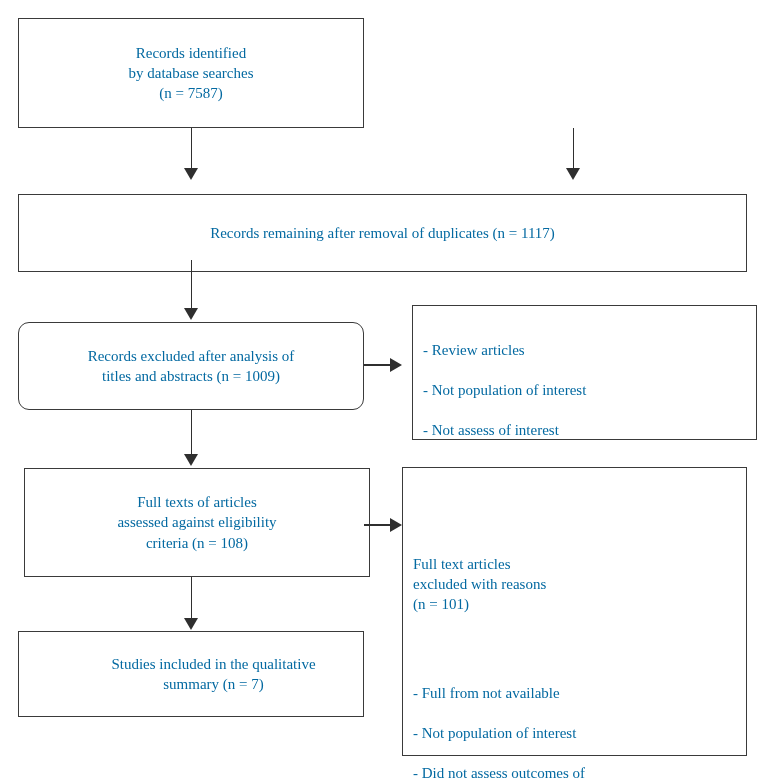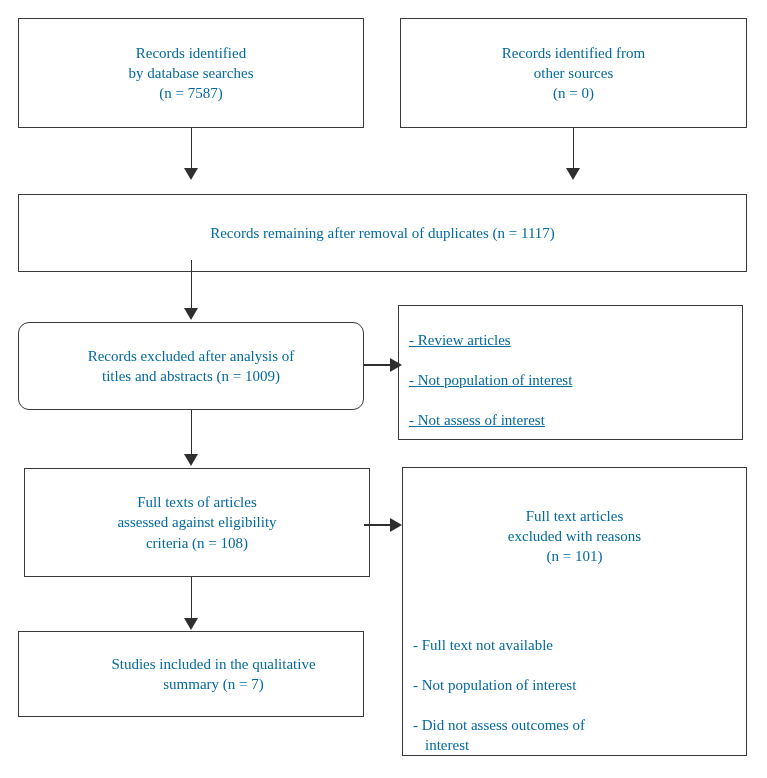--- a/index.html
+++ b/index.html
@@ -50,23 +50,23 @@
     white-space: pre-line;
     text-indent: 0;
     padding-left: 12px;
   }
   .reason-line::before {
     content: "- ";
     margin-left: -12px;
   }
   .heading-block {
     display: block;
-    text-align: center;
     white-space: pre-line;
     line-height: 1.34;
+    margin-top: 48px;
   }
   .reasons-wrap {
     display: block;
     margin-top: 0;
   }
   
   .vline {
     position: absolute;
     background: #2f2f2f;
     width: 1.6px;
@@ -97,45 +97,40 @@
 <body>
 
 <div id="canvas">
 
   <div class="node" style="left:18px; top:18px; width:346px; height:110px;">
     <span class="txt">Records identified
 by database searches
 (n = 7587)</span>
   </div>
 
-  <div class="node" style="left:400px; top:18px; width:347px; height:110px;">
-    <span class="txt">Records identified from
-other sources
-(n = 0)</span>
-  </div>
 
   <div class="vline" style="left:190.5px; top:128px; height:42px;"></div>
   <div class="arrow-down" style="left:184px; top:168px;"></div>
 
   <div class="vline" style="left:572.5px; top:128px; height:42px;"></div>
   <div class="arrow-down" style="left:566px; top:168px;"></div>
 
   <div class="node" style="left:18px; top:194px; width:729px; height:78px;">
     <span class="txt">Records remaining after removal of duplicates (n = 1117)</span>
   </div>
 
   <div class="vline" style="left:190.5px; top:260px; height:50px;"></div>
   <div class="arrow-down" style="left:184px; top:308px;"></div>
 
   <div class="node" style="left:18px; top:322px; width:346px; height:88px;border-radius:11px;">
     <span class="txt">Records excluded after analysis of
 titles and abstracts (n = 1009)</span>
   </div>
 
-  <div class="node list" style="left:398px; top:305px; width:345px; height:135px; padding-top:4px;text-decoration:underline;">
+  <div class="node list" style="left:412px; top:305px; width:345px; height:135px; padding-top:14px;">
     <span class="txt">
       <span class="reason-line">Review articles</span>
       <span class="reason-line">Not population of interest</span>
       <span class="reason-line">Not assess of interest</span>
     </span>
   </div>
 
   <div class="hline" style="left:364px; top:364.2px; width:28px;"></div>
   <div class="arrow-right" style="left:390px; top:358px;"></div>
 
@@ -147,21 +142,21 @@
 assessed against eligibility
 criteria (n = 108)</span>
   </div>
 
   <div class="node list" style="left:402px; top:467px; width:345px; height:289px; padding-top:18px;">
     <span class="txt">
       <span class="heading-block">Full text articles
 excluded with reasons
 (n = 101)</span>
       <span class="reasons-wrap" style="margin-top:28px;">
-        <span class="reason-line">Full text not available</span>
+        <span class="reason-line">Full from not available</span>
         <span class="reason-line">Not population of interest</span>
         <span class="reason-line">Did not assess outcomes of
 interest</span>
         
       </span>
     </span>
   </div>
 
   <div class="hline" style="left:364px; top:524.2px; width:28px;"></div>
   <div class="arrow-right" style="left:390px; top:518px;"></div>

